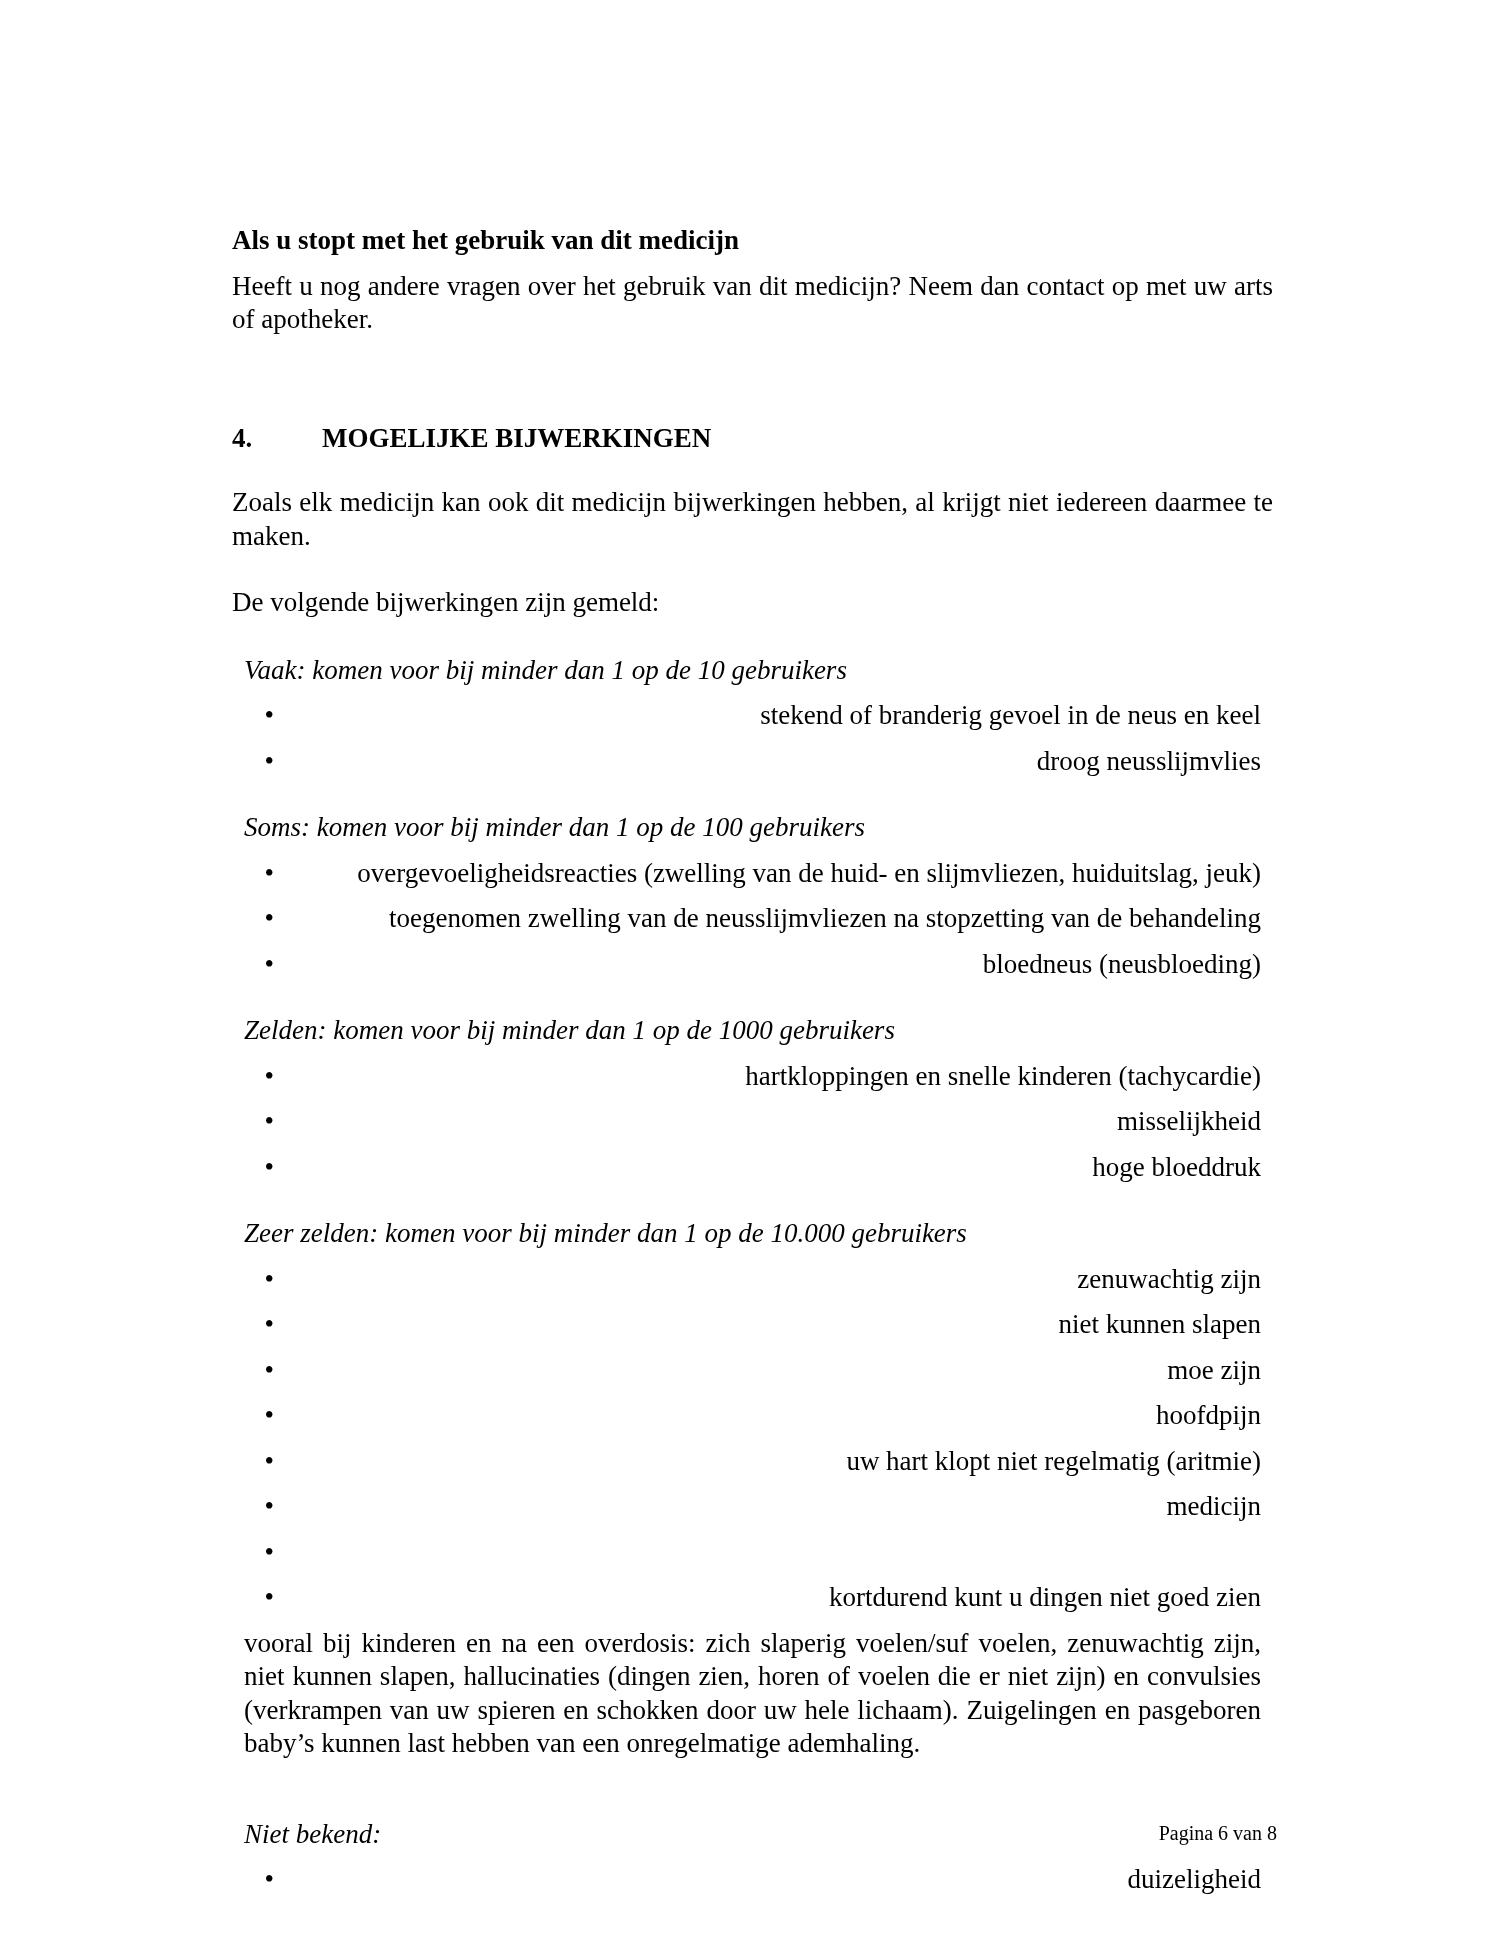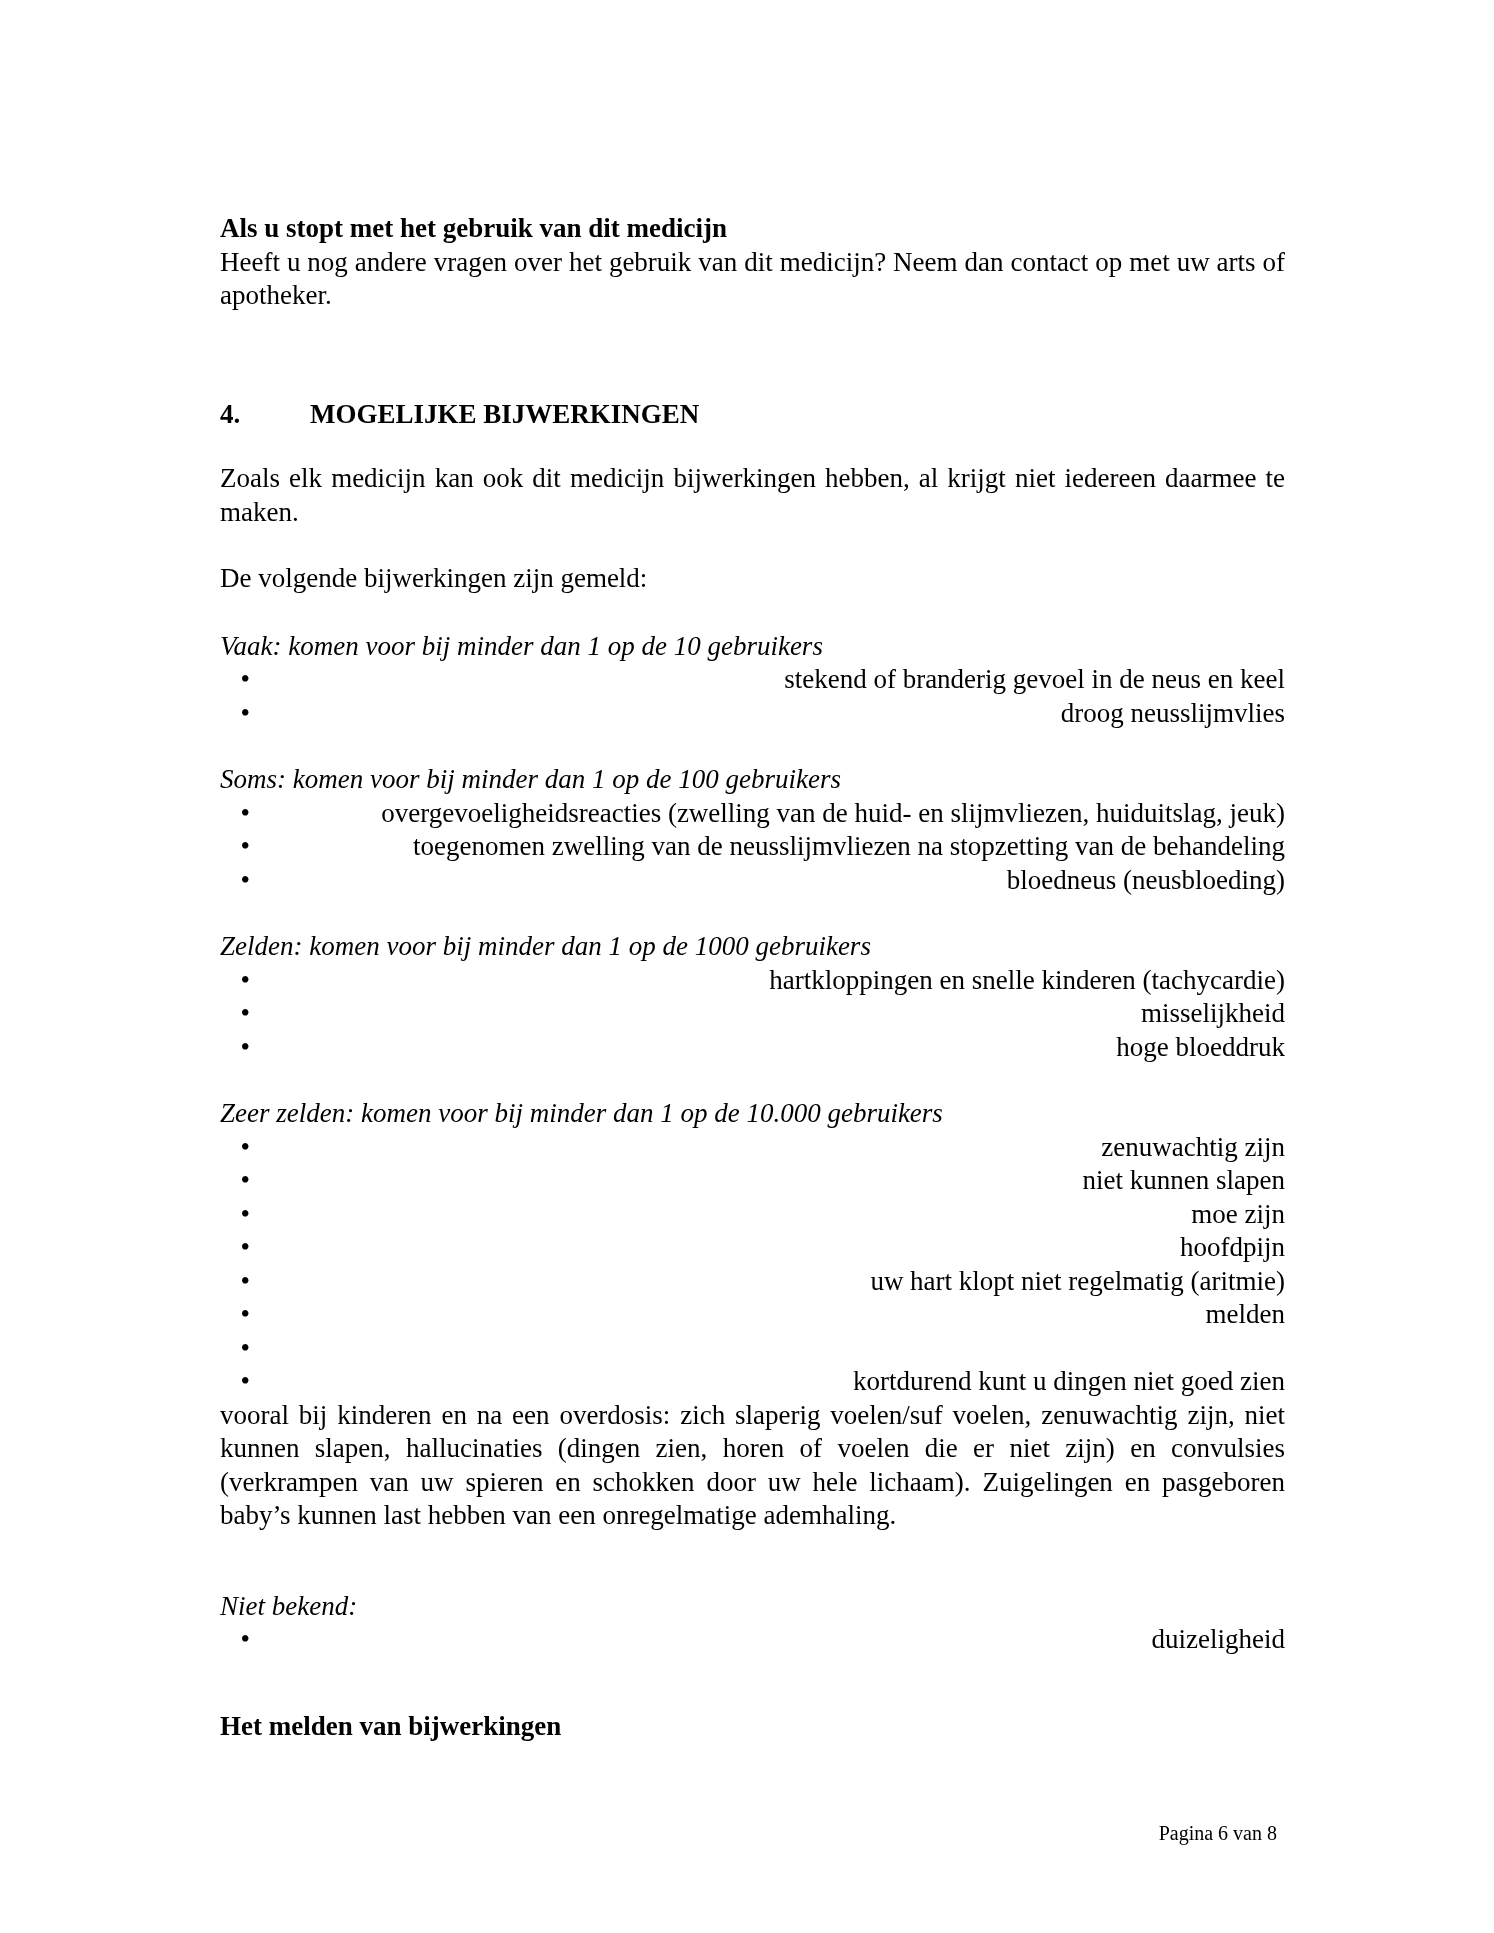--- a/index.html
+++ b/index.html
@@ -18,21 +18,21 @@
     color: #000000;
     overflow: hidden;
   }
   .content {
     position: absolute;
     left: 220px;
     top: 0;
     width: 1065px;
     padding-top: 212px;
   }
-  .content p, .content h2, .content div { margin: 0; padding: 0; }
+  .content p, .content h2, .content div { margin: 12px; padding: 0; }
   .bold { font-weight: bold; }
   .italic { font-style: italic; }
   .para { text-align: justify; }
   h2.sec-heading {
     font-size: 27px;
     font-weight: bold;
     margin-top: 85px !important;
   }
   h2.sec-heading .sec-num {
     display: inline-block;
@@ -150,21 +150,21 @@
       <div class="li">
         <span class="bullet"></span>
         <span class="li-text">hoofdpijn</span>
       </div>
       <div class="li">
         <span class="bullet"></span>
         <span class="li-text">uw hart klopt niet regelmatig (aritmie)</span>
       </div>
       <div class="li">
         <span class="bullet"></span>
-        <span class="li-text"> melden</span>
+        <span class="li-text"> medicijn</span>
       </div>
       <div class="li">
         <span class="bullet"></span>
         <span class="li-text"></span>
       </div>
       <div class="li">
         <span class="bullet"></span>
         <span class="li-text"> kortdurend kunt u dingen niet goed zien</span>
       </div>
       <div class="note">vooral bij kinderen en na een overdosis: zich slaperig voelen/suf voelen, zenuwachtig zijn, niet kunnen slapen, hallucinaties (dingen zien, horen of voelen die er niet zijn) en convulsies (verkrampen van uw spieren en schokken door uw hele lichaam). Zuigelingen en pasgeboren baby’s kunnen last hebben van een onregelmatige ademhaling.</div>

